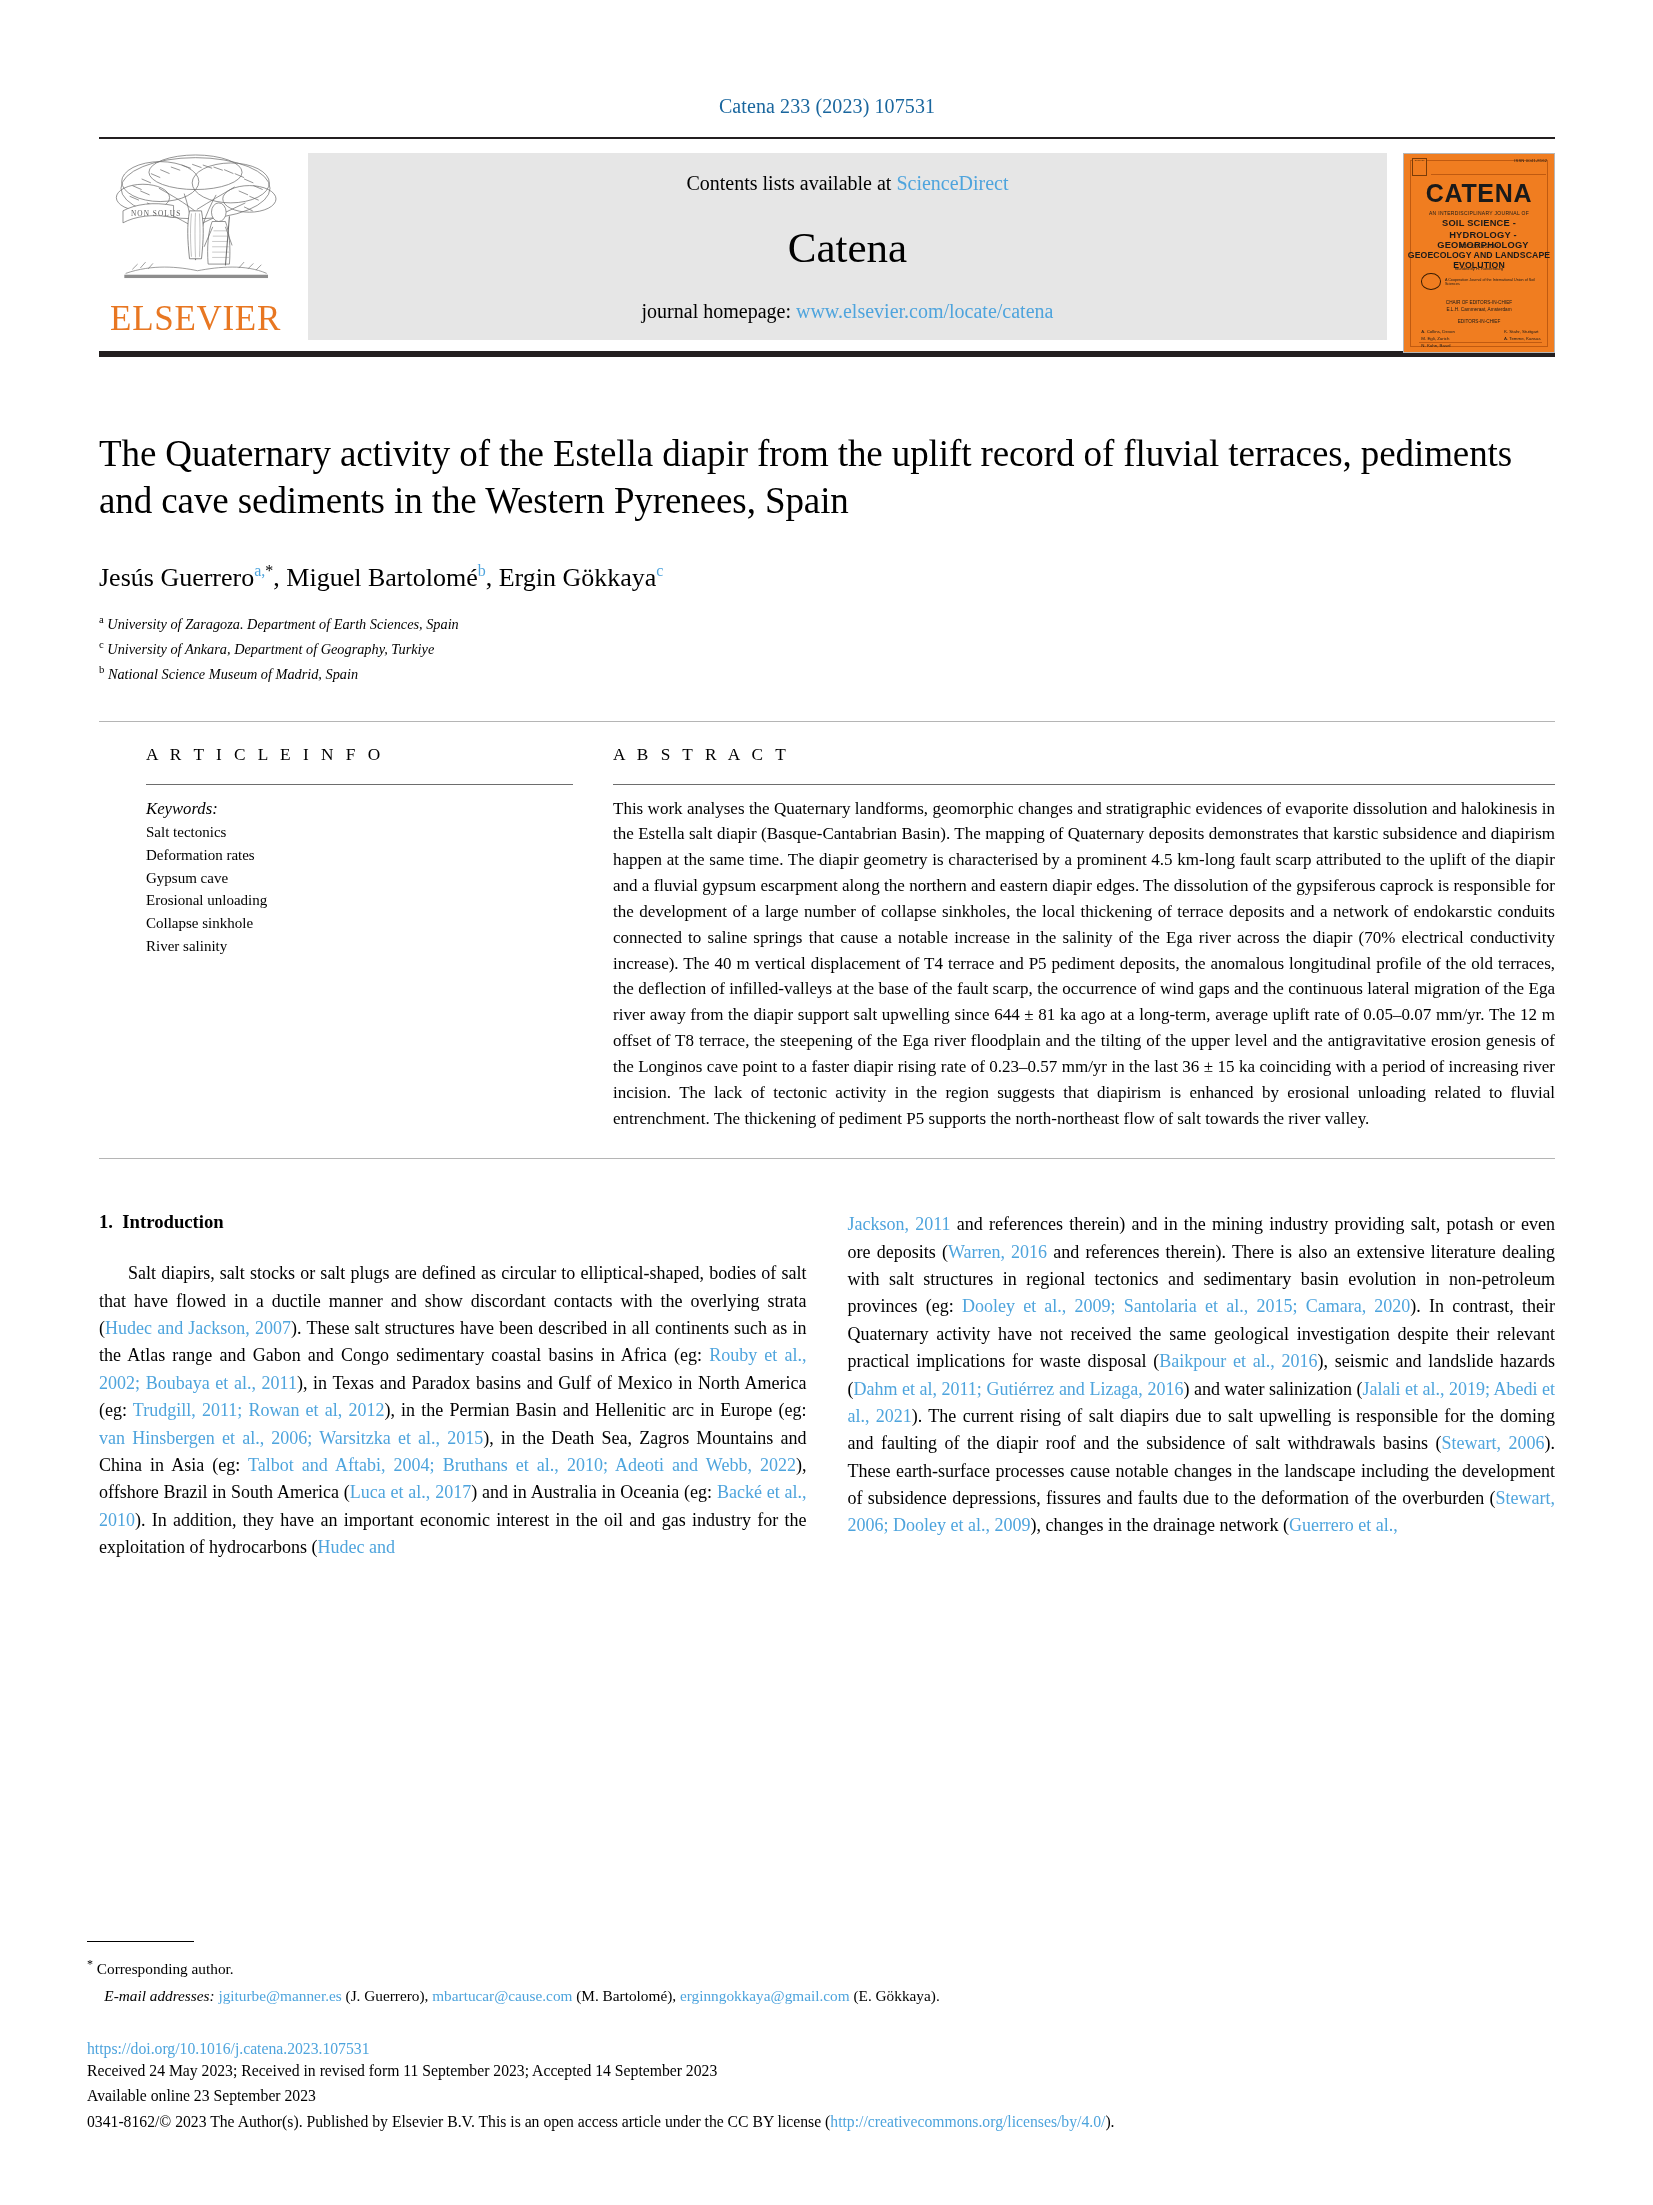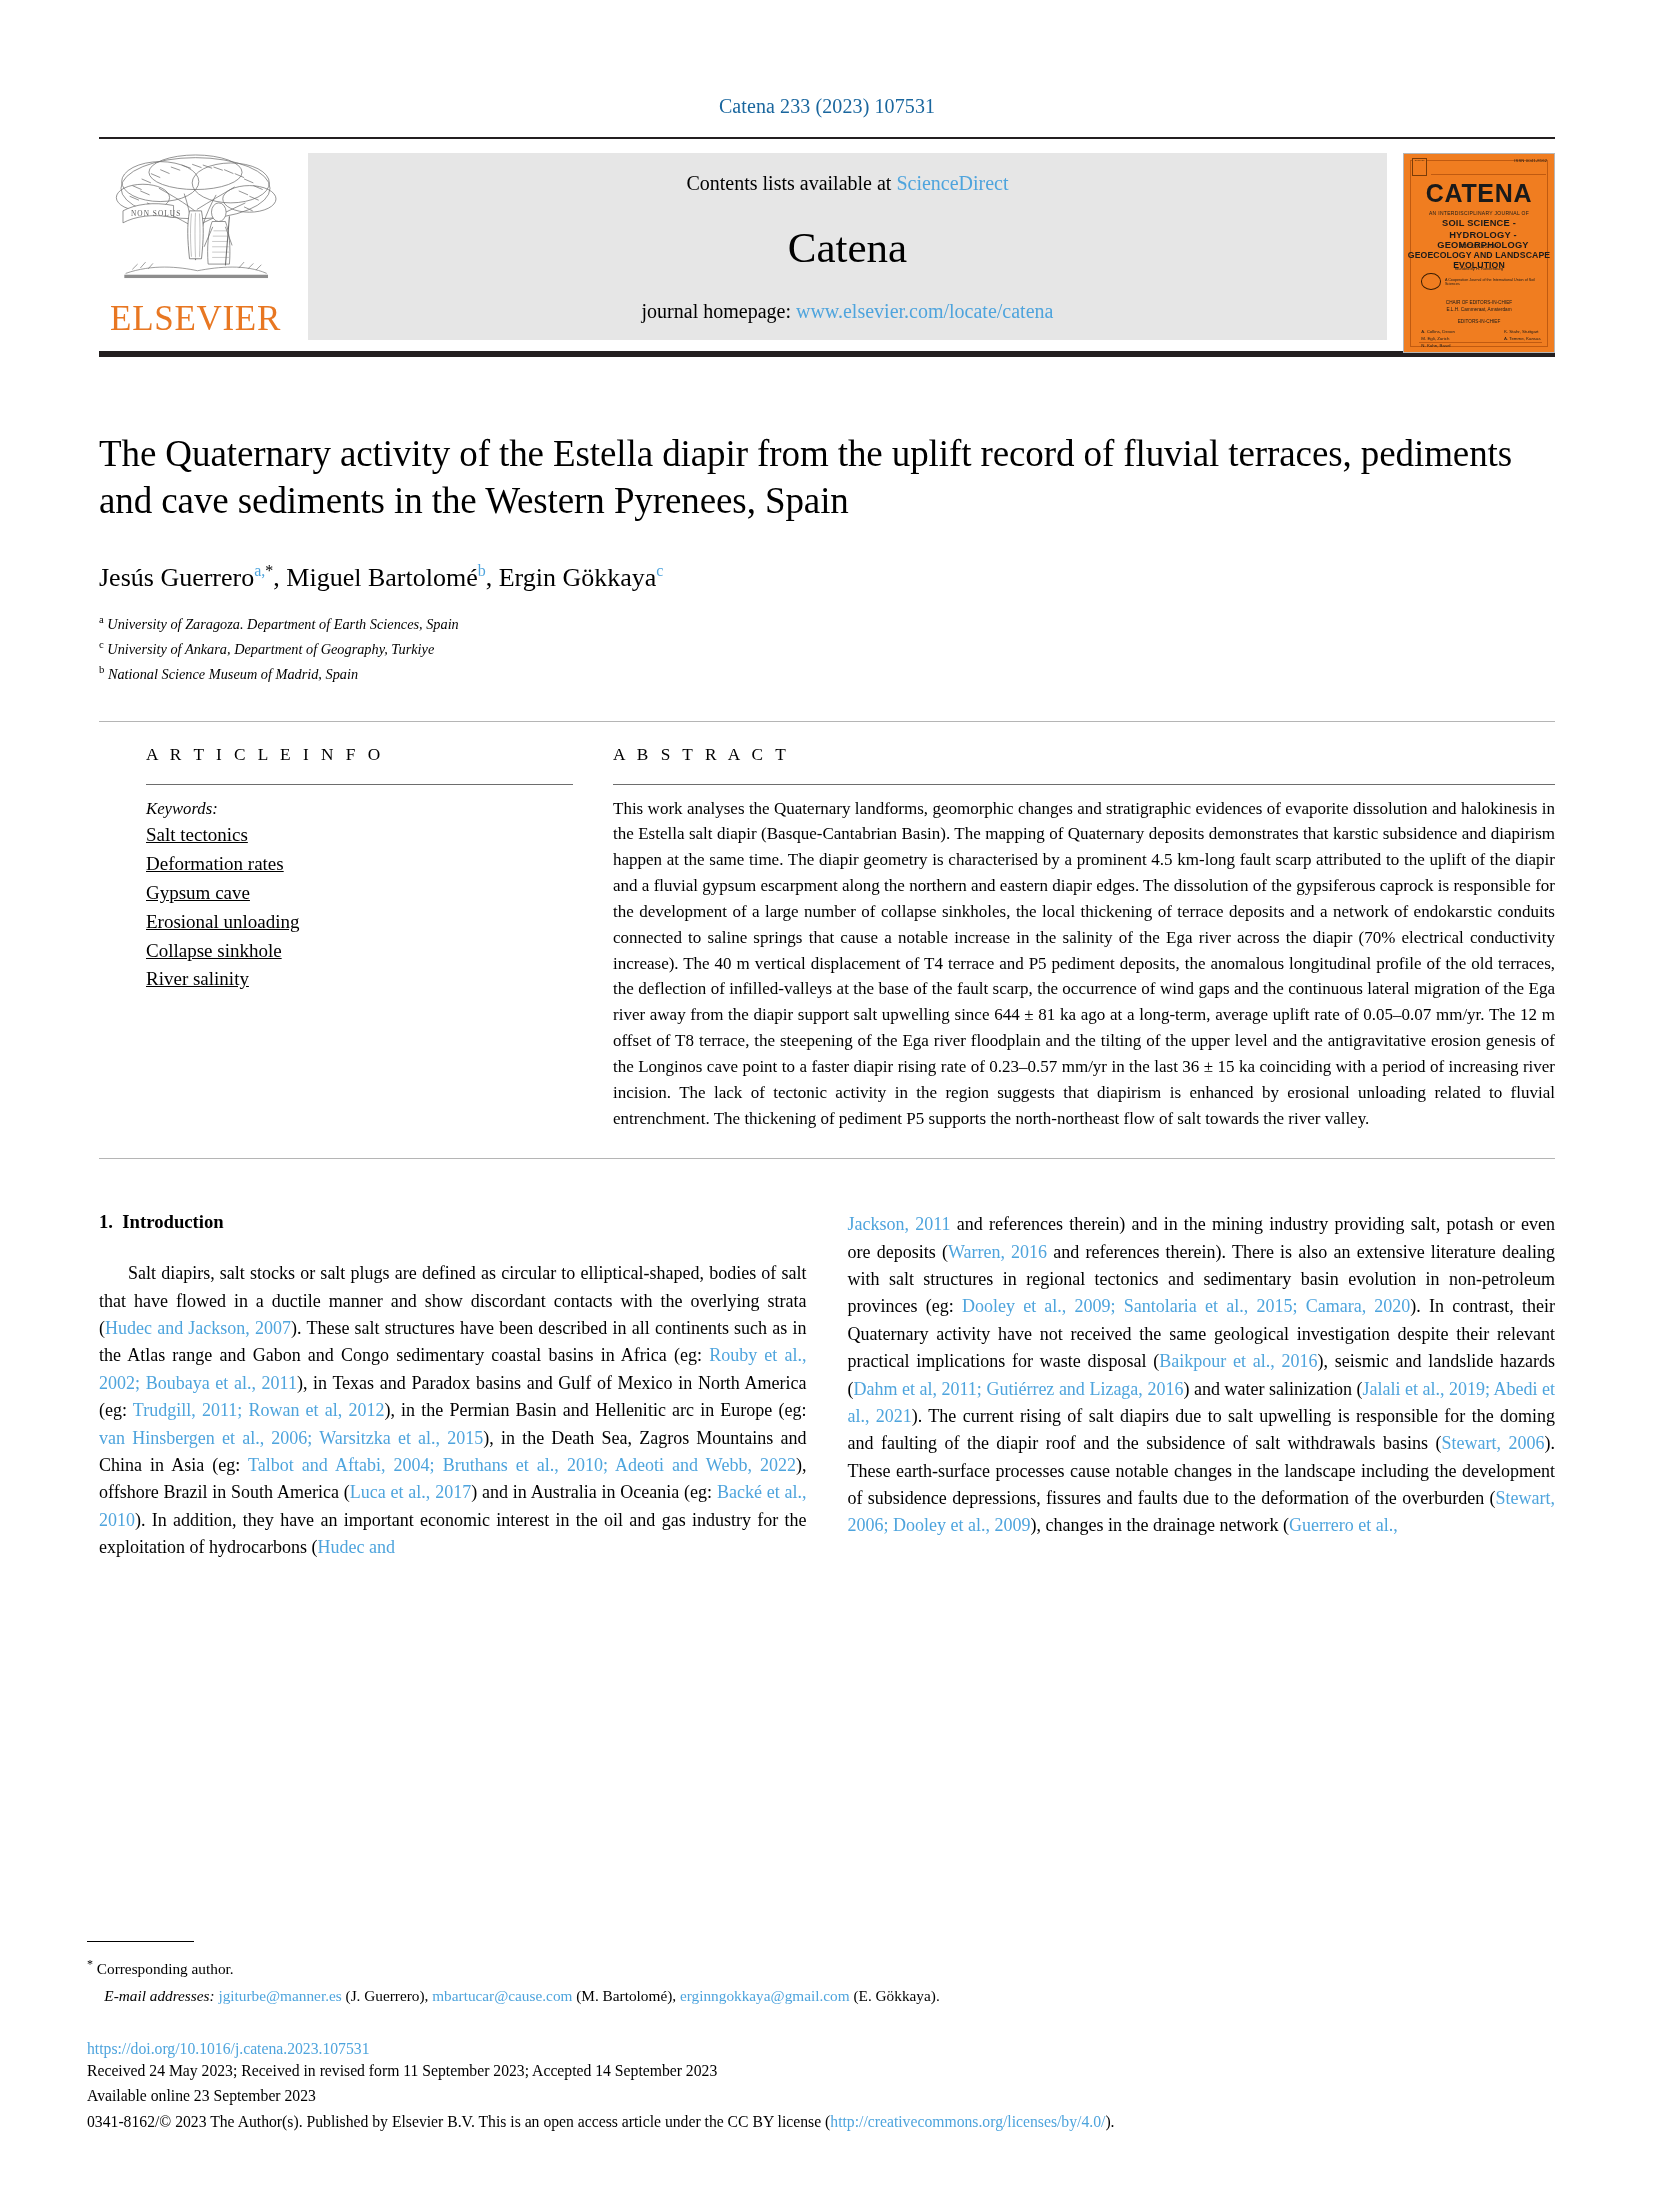--- a/index.html
+++ b/index.html
@@ -192,21 +192,21 @@
   .sec-head {
     font-size: 17.3px;
     letter-spacing: 4px;
   }
   .sec-rule {
     border-top: 1.3px solid #6d6d6d;
     margin-top: 18.7px;
     margin-bottom: 10.7px;
   }
   .kw-title { font-style: italic; font-size: 16.7px; line-height: 1.52; }
-  .kw-list { font-size: 19px; line-height: 1.52; text-decoration: underline; }
+  .kw-list { font-size: 15px; line-height: 1.52; }
   .abstract-text {
     font-size: 17px;
     line-height: 1.52;
     text-align: justify;
   }
   .hr-after-abs {
     border-top: 0.7px solid #b5b5b5;
     margin-top: 27px;
   }
 

